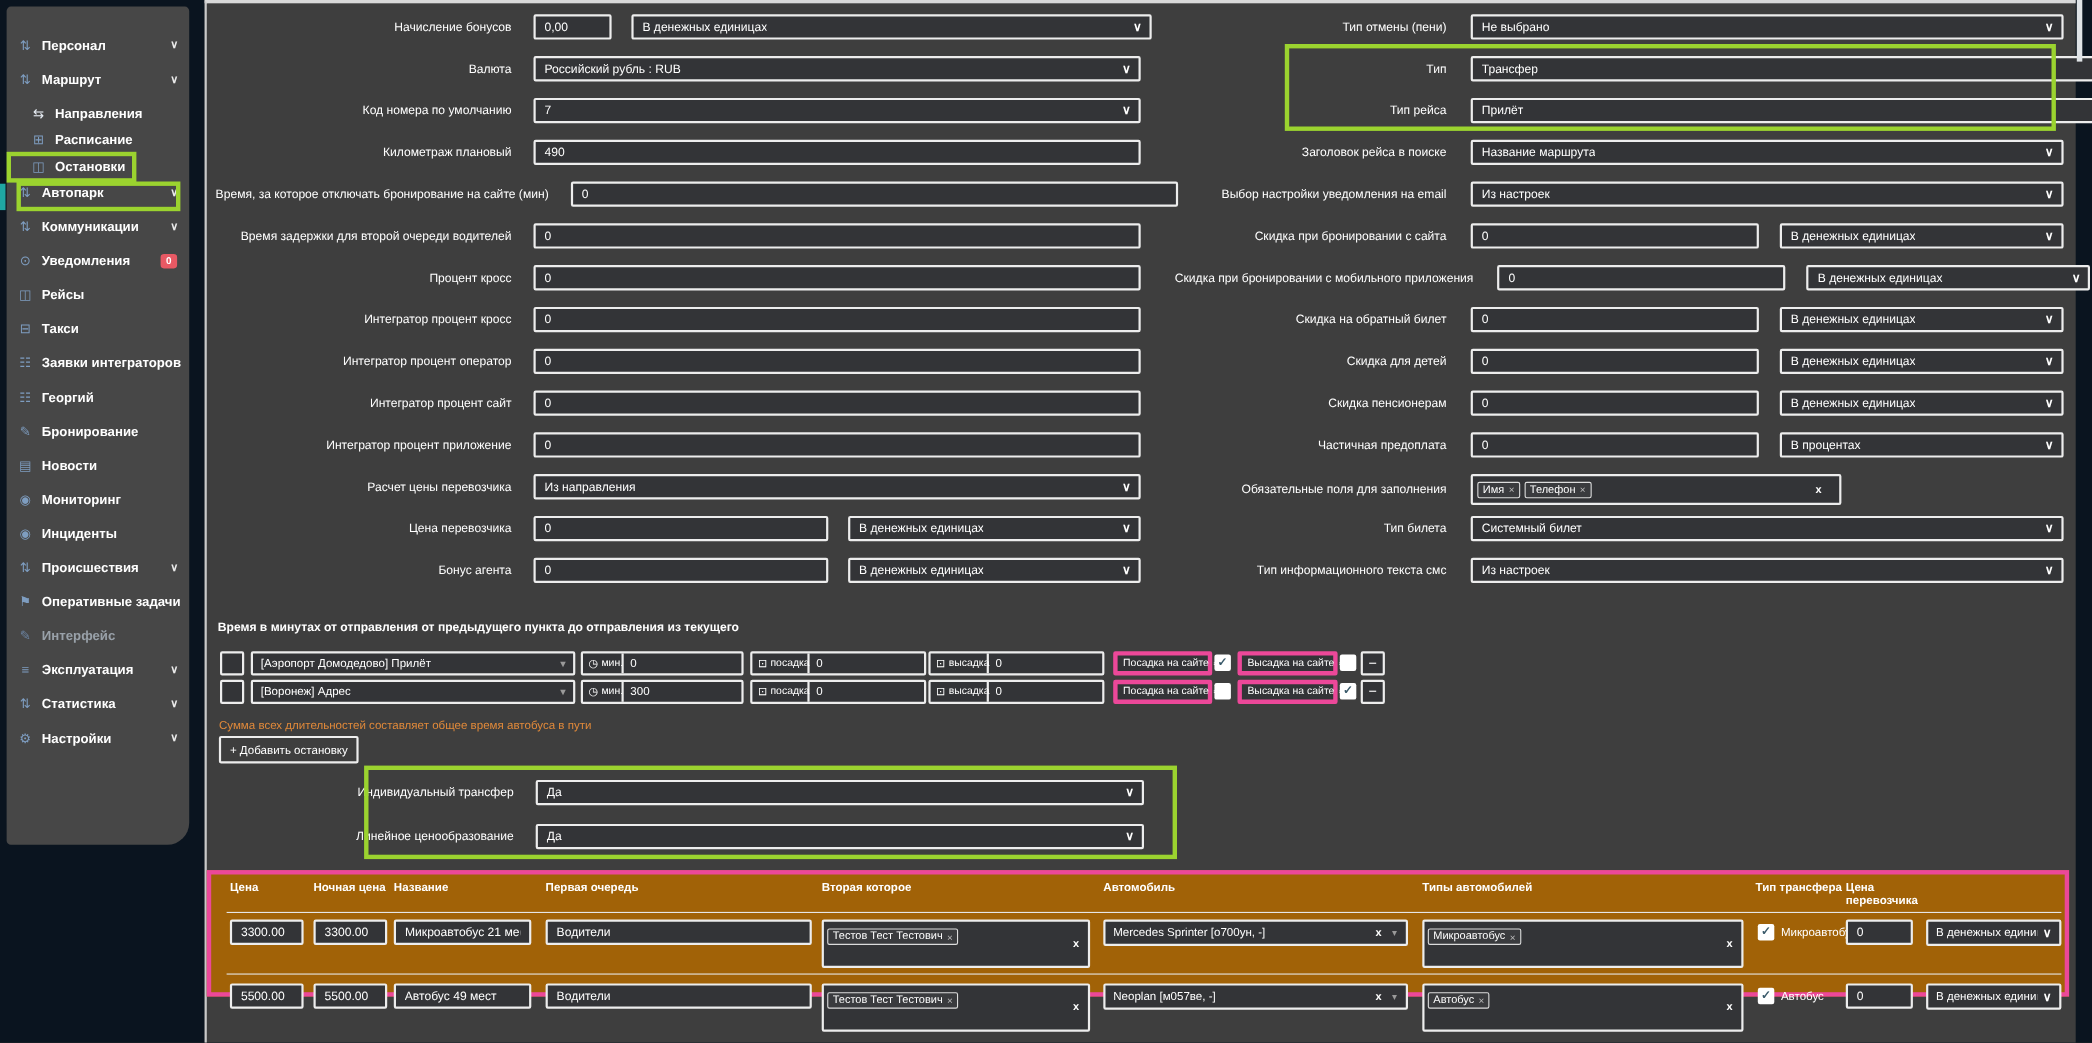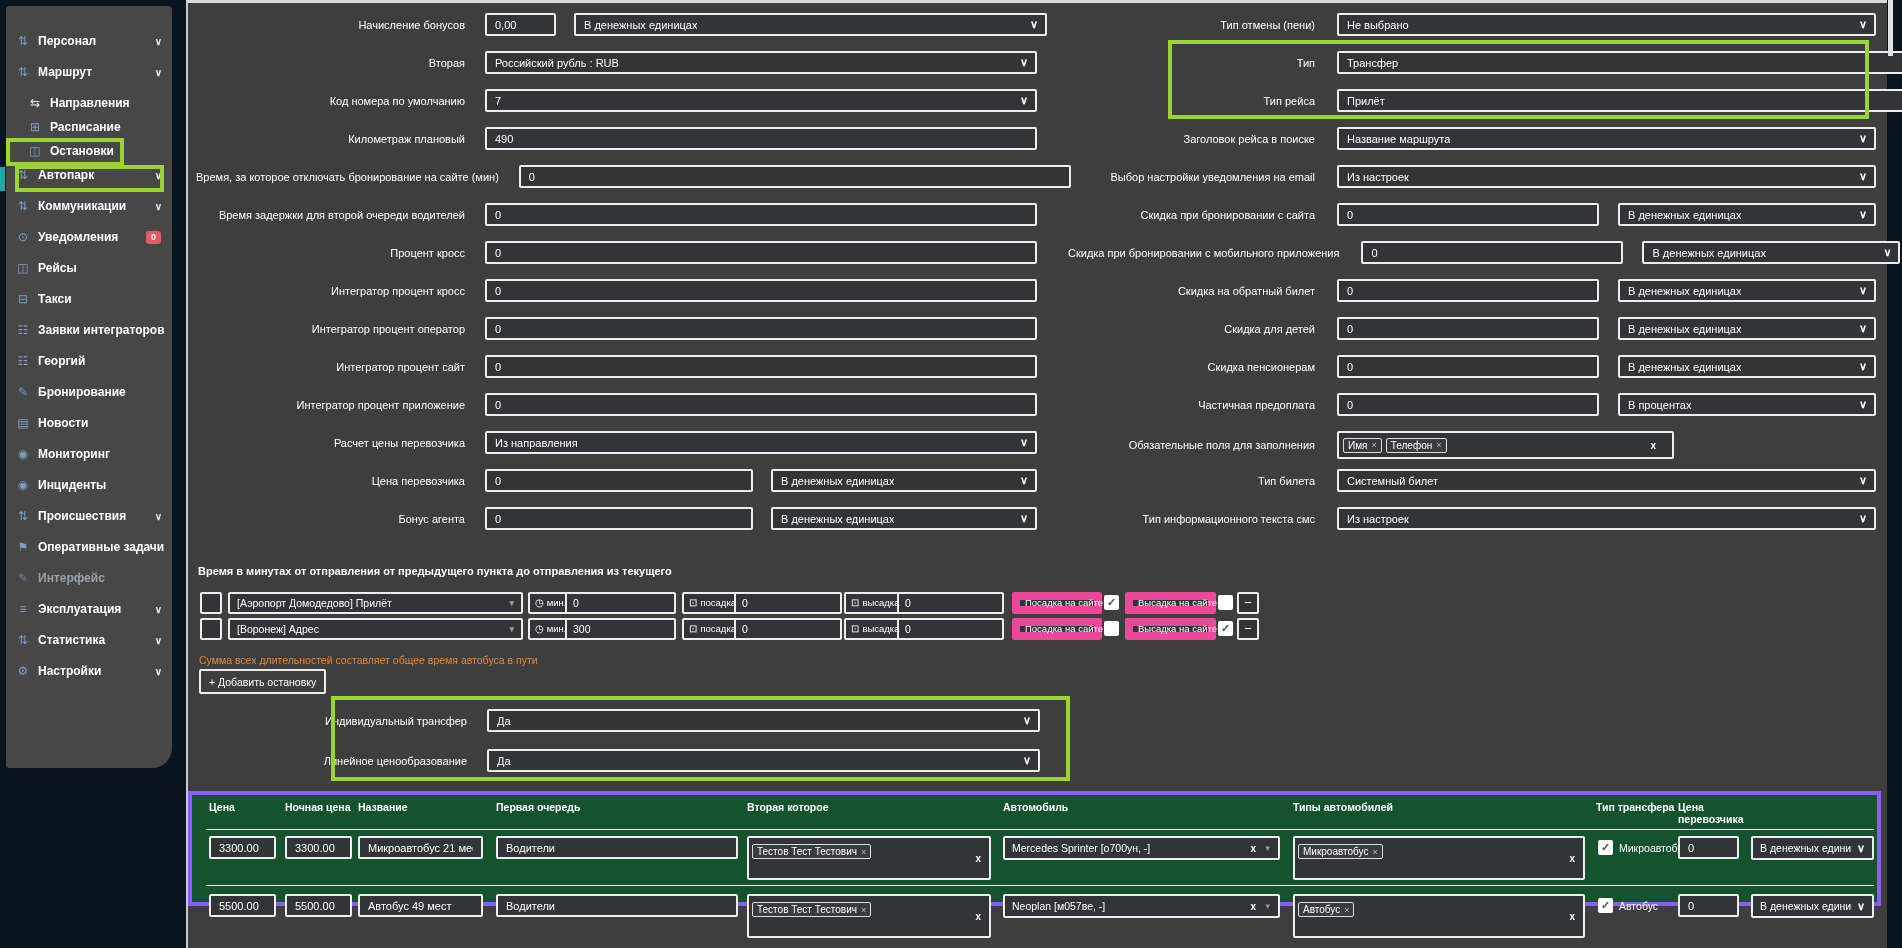--- a/index.html
+++ b/index.html
@@ -67,32 +67,32 @@
   .stops-title { position:absolute; left:10px; top:562px; font-size:11px; font-weight:700; }
   #stop-rows { position:absolute; left:12px; top:588px; }
   .stop-row { display:flex; align-items:center; height:23px; margin-bottom:3px; }
   .handle { width:22px; height:22px; margin-right:6px; }
   .stop-sel { width:295px; height:22px; font-size:10.5px; margin-right:5px; padding:0 18px 0 7px; }
   .stop-sel .chev { color:#9a9a9a; font-size:9px; }
   .io { display:flex; align-items:stretch; height:22px; border:2px solid #ededed; background:#333437; border-radius:2px; }
   .io .io-l { display:flex; align-items:center; gap:3px; padding:0 5px; font-size:9.5px; border-right:2px solid #ededed; white-space:nowrap; }
   .io .io-l .gl { font-size:10px; }
   .io .io-v { display:flex; align-items:center; padding:0 6px; font-size:10.5px; }
-  .site-box { height:22px; border:8px solid #ec4899; background:#333437; border-radius:2px; display:flex; align-items:center; gap:4px; padding:0 5px; font-size:9.5px; white-space:nowrap; }
+  .site-box { height:22px; border:4px solid #ec4899; background:#333437; border-radius:2px; display:flex; align-items:center; gap:4px; padding:0 5px; font-size:9.5px; white-space:nowrap; }
   .cb { width:15px; height:15px; background:#fff; border-radius:2px; display:flex; align-items:center; justify-content:center; cursor:pointer; flex:0 0 15px; }
   .cb .mk { color:#3a5a6a; font-size:11px; font-weight:700; line-height:1; }
   .minus-btn { width:22px; height:22px; border:2px solid #ededed; background:#333437; border-radius:2px; color:#fff; display:flex; align-items:center; justify-content:center; font-size:13px; cursor:pointer; }
   .note { position:absolute; left:11px; top:651px; font-size:10.5px; color:#e0893a; }
   .add-stop { position:absolute; left:11px; top:666px; height:25px; border:2px solid #ededed; border-radius:2px; background:#3e3e3e; color:#fff; font-size:10.5px; display:flex; align-items:center; padding:0 8px; cursor:pointer; }
   
   #transfer { position:absolute; left:0; top:706px; }
   .t-row { display:flex; align-items:center; margin-bottom:17px; }
   .t-label { flex:0 0 279px; text-align:right; margin-right:20px; font-size:11px; white-space:nowrap; }
   
-  #price-table { position:absolute; left:0; top:788px; width:1693px; height:115px; border:4px solid #8b5cf6; background:#14532d; }
+  #price-table { position:absolute; left:0; top:788px; width:1693px; height:115px; border:4px solid #ec4899; background:#a16207; }
   .pt-h { position:absolute; font-size:10.5px; font-weight:700; white-space:nowrap; }
   .pt-h.wrap { white-space:normal; width:84px; line-height:12px; }
   .pt-sep { position:absolute; left:14px; width:1668px; height:1px; background:#e6e6e6; }
   .pt-inp { position:absolute; height:24px; font-size:10.5px; }
   .ms { position:absolute; height:44px; border:2px solid #ededed; background:#333437; border-radius:2px; padding:3px; }
   .ms .clear-x { right:8px; top:50%; transform:translateY(-50%); position:absolute; }
   .vsel { position:absolute; height:24px; display:flex; align-items:center; padding:0 38px 0 7px; font-size:10.5px; }
   .vsel .vtext { white-space:nowrap; overflow:hidden; }
   .vsel .x { position:absolute; right:22px; font-size:10px; font-weight:700; }
   .vsel .arrow { position:absolute; right:8px; color:#9a9a9a; font-size:9px; }
@@ -212,21 +212,21 @@
         <div class="flabel fl-label">Начисление бонусов</div>
         <div class="fields">
           <input class="box inp" value="0,00" style="width: 71px; margin-right: 18px;">
           <div class="box sel" style="width: 473px;">
             <span class="sel-text">В денежных единицах</span>
             <span class="chev">∨</span>
           </div>
         </div>
       </div>
       <div class="frow">
-        <div class="flabel fl-label">Вторая</div>
+        <div class="flabel fl-label">Валюта</div>
         <div class="fields">
           <div class="box sel" style="width: 552px;">
             <span class="sel-text">Российский рубль : RUB</span>
             <span class="chev">∨</span>
           </div>
         </div>
       </div>
       <div class="frow">
         <div class="flabel fl-label">Код номера по умолчанию</div>
         <div class="fields">

